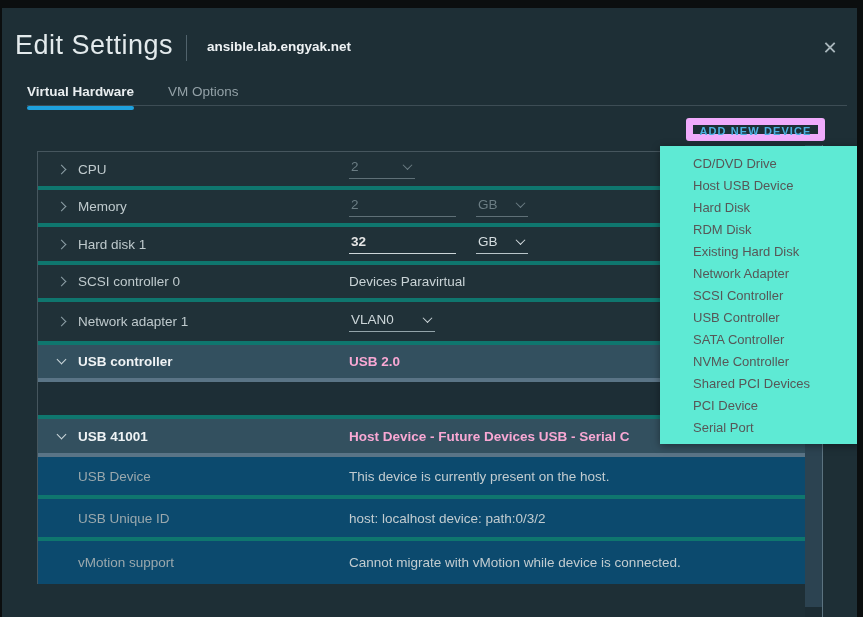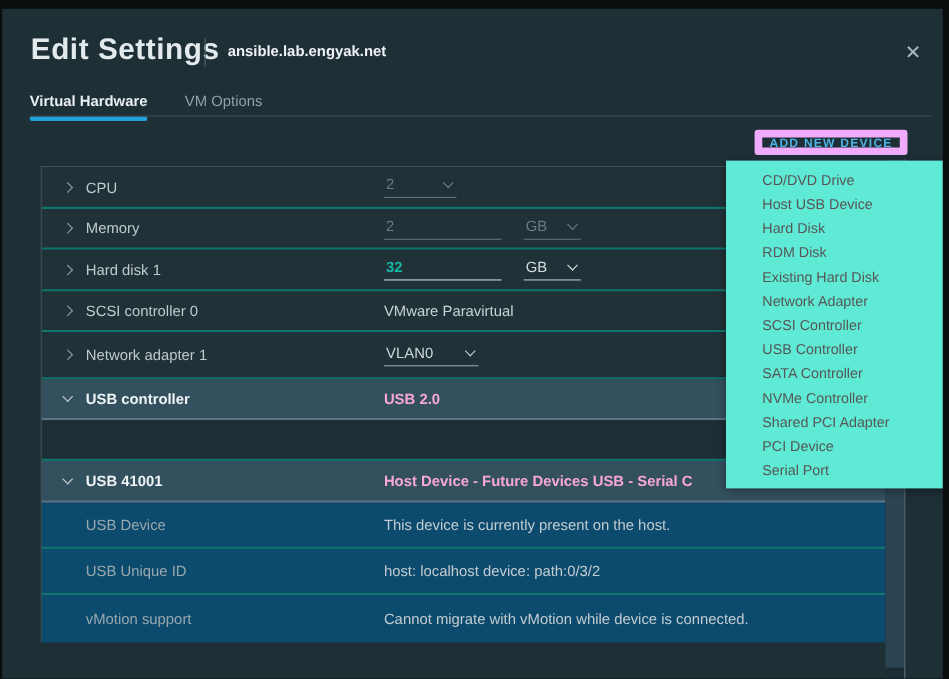--- a/index.html
+++ b/index.html
@@ -3,21 +3,21 @@
 <meta charset="utf-8">
 <style>
   * { margin:0; padding:0; box-sizing:border-box; }
   html,body { width:863px; height:617px; overflow:hidden; background:#0b0e0f;
               font-family:"Liberation Sans", sans-serif; }
   .page { position:relative; width:863px; height:617px; background:#0b0e0f; }
   .dialog { position:absolute; left:2px; top:8px; width:855px; height:609px;
             background:#1e2f36; overflow:hidden; }
 
   
-  .dlg-title { position:absolute; left:26px; top:22px; font-size:27px; font-weight:700;
+  .dlg-title { position:absolute; left:13px; top:22px; font-size:27px; font-weight:400;
                color:#e3eaec; letter-spacing:.5px; }
   .title-sep { position:absolute; left:184px; top:27px; width:1px; height:26px; background:#51636c; }
   .vm-name { position:absolute; left:205px; top:31px; font-size:13.5px; font-weight:700; color:#eef2f4; }
   .close-x { position:absolute; left:816px; top:28px; width:24px; height:24px; color:#a9b7bc;
              font-size:18px; line-height:24px; text-align:center; cursor:pointer; font-weight:300; }
 
   
   .tabs { position:absolute; left:25px; top:76px; height:22px; display:flex;text-align:center; }
   .tab { font-size:13.5px; color:#93a1a7; margin-right:34px; padding-bottom:8px; cursor:pointer; }
   .tab.active { color:#e9eef0; font-weight:700; position:relative; }
@@ -28,21 +28,21 @@
   
   .add-btn { position:absolute; left:684px; top:110px; width:139px; height:23px;
              background:transparent; border:7px solid #f0abfc; border-radius:3px;
              color:#4db1e2; font-size:11px; letter-spacing:1.1px; font-weight:600;
              font-family:"Liberation Sans", sans-serif; cursor:pointer; }
 
   
   .hw-table { position:absolute; left:35px; top:143px; width:770px;
               border-top:1px solid #46565e; border-left:1px solid #46565e; }
   .row { position:relative; display:flex; align-items:center; background:#203138;
-         border-bottom:2px solid #0f766e; }
+         border-bottom:4px solid #0f766e; }
   .row.hl { background:#33505f; border-bottom-color:#5a7486; }
   .row.spacer { background:#1d2e36; }
   .row.sub { background:#0c4a6e; }
   .chev { display:inline-block; width:7px; height:7px; border-right:1.4px solid #8da0a7;
           border-bottom:1.4px solid #8da0a7; margin-left:20px; flex:0 0 auto; cursor:pointer; }
   .chev.r { transform:rotate(-45deg); }
   .chev.d { transform:rotate(45deg); border-color:#ccd7db; margin-top:-4px; }
   .rlabel { font-size:13.5px; color:#bfcacd; margin-left:13px; white-space:nowrap; }
   .row.hl .rlabel { color:#eff3f5; font-weight:700; }
   .row.sub .rlabel { margin-left:40px; color:#9aa8ad; }
@@ -55,21 +55,21 @@
   .select .caret { width:7px; height:7px; border-right:1.4px solid currentColor;
                    border-bottom:1.4px solid currentColor; transform:rotate(45deg) translate(-1px,-1px); }
   .select span { font-size:13.5px; }
   .select.dim { color:#6b7d84; border-bottom-color:#5f7077; }
   .select.dim span { color:#6b7d84; }
   .select.lit { color:#d5dde0; border-bottom-color:#b9c5c9; }
   .select.lit span { color:#d5dde0; }
   .txtin { background:transparent; border:none; border-bottom:1px solid #5f7077; outline:none;
            font-size:13.5px; color:#6b7d84; padding:0 2px 4px 2px;
            font-family:"Liberation Sans", sans-serif; }
-  .txtin.lit { color:#14b8a6; border-bottom-color:#ccd5d8; font-weight:600; }
+  .txtin.lit { color:#e5e5e5; border-bottom-color:#ccd5d8; font-weight:600; }
 
   
   .scrollbar { position:absolute; left:803px; top:137px; width:18px; height:472px;
                background:#1c2c33; border-right:1px solid #5c7380; }
   .scroll-thumb { position:absolute; left:0; top:0; width:17px; height:462px; background:#2c4351; cursor:pointer; }
 
   
   .menu { position:absolute; left:658px; top:138px; width:200px; height:298px; background:#5eead4;
           box-shadow:0 2px 8px rgba(0,0,0,.4); padding-top:7px; z-index:10; }
   .menu-item { height:22px; line-height:22px; padding-left:33px; font-size:13px; color:#575757;
@@ -128,21 +128,21 @@
             <span>GB</span>
             <span class="caret"></span>
           </div>
         </div>
       </div>
 
       <div class="row" style="height:37px">
         <span class="chev r"></span>
         <span class="rlabel">SCSI controller 0</span>
         <div class="ctrl">
-          <span class="valtext">VMware Paravirtual</span>
+          <span class="valtext">Devices Paravirtual</span>
         </div>
       </div>
 
       <div class="row" style="height:43px">
         <span class="chev r"></span>
         <span class="rlabel">Network adapter 1</span>
         <div class="ctrl">
           <div class="select" style="width:86px; color:#ccd6d9; border-bottom-color:#93a4aa">
             <span style="color:#ccd6d9">VLAN0</span>
             <span class="caret"></span>
@@ -200,19 +200,19 @@
         <div class="menu-item">CD/DVD Drive</div>
         <div class="menu-item">Host USB Device</div>
         <div class="menu-item">Hard Disk</div>
         <div class="menu-item">RDM Disk</div>
         <div class="menu-item">Existing Hard Disk</div>
         <div class="menu-item">Network Adapter</div>
         <div class="menu-item">SCSI Controller</div>
         <div class="menu-item">USB Controller</div>
         <div class="menu-item">SATA Controller</div>
         <div class="menu-item">NVMe Controller</div>
-        <div class="menu-item">Shared PCI Adapter</div>
+        <div class="menu-item">Shared PCI Devices</div>
         <div class="menu-item">PCI Device</div>
         <div class="menu-item">Serial Port</div>
       </div>
 
   </div>
 </div>
 
 </body></html>

